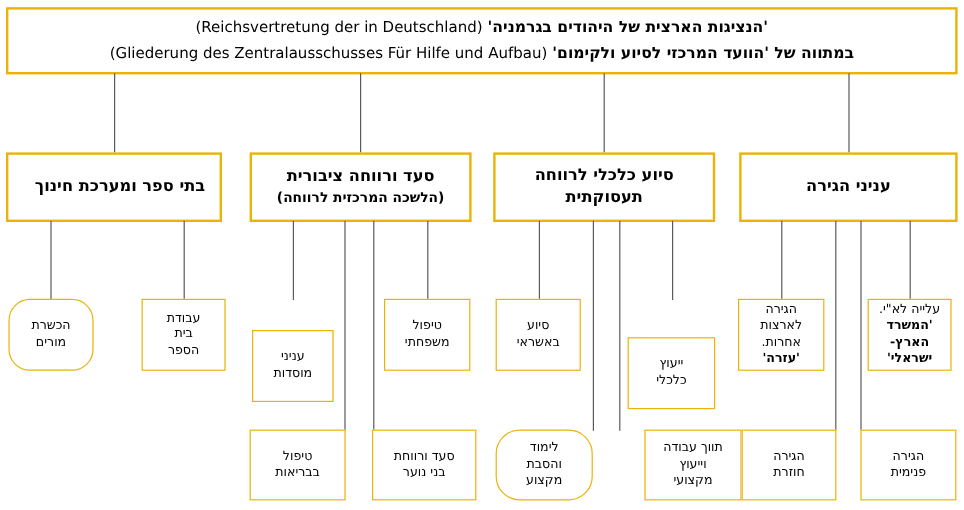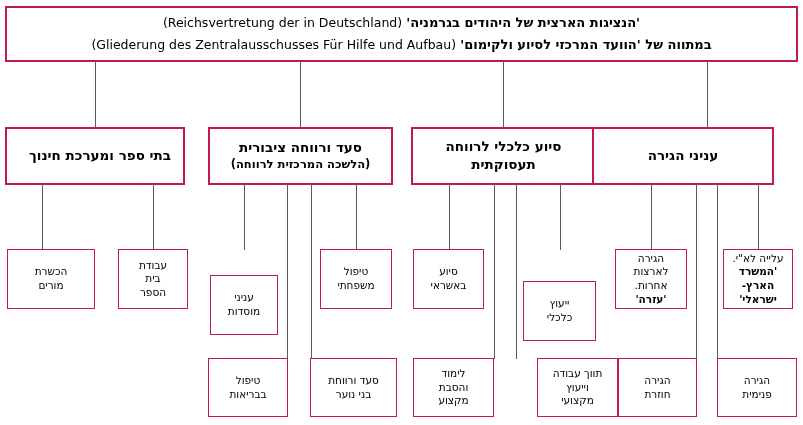--- a/index.html
+++ b/index.html
@@ -9,21 +9,21 @@
     position: relative;
     width: 803px;
     height: 425px;
     background: #ffffff;
     overflow: hidden;
   }
 
   .box {
     position: absolute;
     background: #ffffff;
-    border: 2px solid #be185d;
+    border: 2px solid #eab308;
     box-sizing: border-box;
     display: flex;
     flex-direction: column;
     align-items: center;
     justify-content: center;
     text-align: center;
   }
 
   
   .root-box { left: 5px; top: 6px; width: 793px; height: 56px; }
@@ -75,41 +75,41 @@
     <div class="dept-title">בתי ספר ומערכת חינוך</div>
   </div>
   <div class="box dept" style="left:208px;width:185px;">
     <div class="dept-title">סעד ורווחה ציבורית</div>
     <div class="dept-subtitle">(הלשכה המרכזית לרווחה)</div>
   </div>
   <div class="box dept" style="left:411px;width:185px;">
     <div class="dept-title">סיוע כלכלי לרווחה
 תעסוקתית</div>
   </div>
-  <div class="box dept" style="left:592px;width:182px;">
+  <div class="box dept" style="left:616px;width:182px;">
     <div class="dept-title">עניני הגירה</div>
   </div>
 
   <div class="vline" style="left:42px;top:184px;height:66px"></div>
   <div class="vline" style="left:153px;top:184px;height:66px"></div>
   <div class="vline" style="left:244px;top:184px;height:66px"></div>
   <div class="vline" style="left:356px;top:184px;height:66px"></div>
   <div class="vline" style="left:449px;top:184px;height:66px"></div>
   <div class="vline" style="left:560px;top:184px;height:66px"></div>
   <div class="vline" style="left:651px;top:184px;height:66px"></div>
   <div class="vline" style="left:758px;top:184px;height:66px"></div>
 
   <div class="vline" style="left:287px;top:184px;height:175px"></div>
   <div class="vline" style="left:311px;top:184px;height:175px"></div>
   <div class="vline" style="left:494px;top:184px;height:175px"></div>
   <div class="vline" style="left:516px;top:184px;height:175px"></div>
   <div class="vline" style="left:696px;top:184px;height:175px"></div>
   <div class="vline" style="left:717px;top:184px;height:175px"></div>
 
-  <div class="box unit unit-r1" style="left:7px;width:88px;">
+  <div class="box unit unit-r1" style="left:7px;width:71px;border-radius:18px;">
     <div class="unit-text">הכשרת
 מורים</div>
   </div>
   <div class="box unit unit-r1" style="left:118px;width:70px;">
     <div class="unit-text">עבודת
 בית
 הספר</div>
   </div>
   <div class="box unit unit-r1" style="left:210px;width:68px;margin-top:26px;">
     <div class="unit-text">עניני
@@ -141,21 +141,21 @@
   </div>
 
   <div class="box unit unit-r2" style="left:208px;width:80px;">
     <div class="unit-text">טיפול
 בבריאות</div>
   </div>
   <div class="box unit unit-r2" style="left:310px;width:87px;">
     <div class="unit-text">סעד ורווחת
 בני נוער</div>
   </div>
-  <div class="box unit unit-r2" style="left:413px;width:81px;">
+  <div class="box unit unit-r2" style="left:413px;width:81px;border-radius:20px;">
     <div class="unit-text">לימוד
 והסבת
 מקצוע</div>
   </div>
   <div class="box unit unit-r2" style="left:537px;width:81px;">
     <div class="unit-text">תווך עבודה
 וייעוץ
 מקצועי</div>
   </div>
   <div class="box unit unit-r2" style="left:618px;width:79px;">

